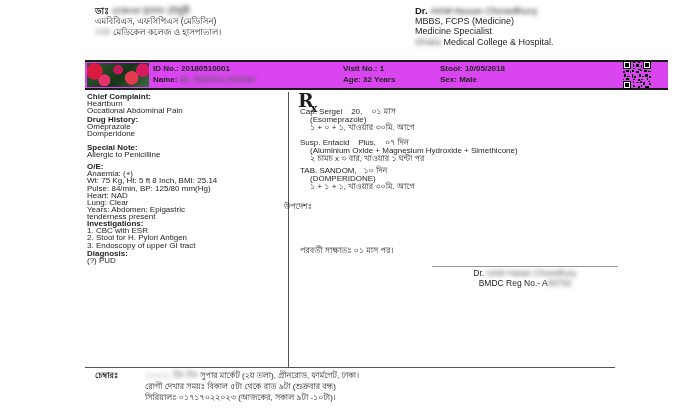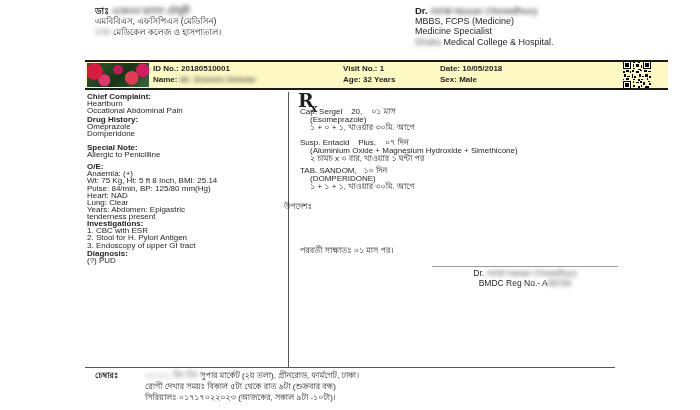--- a/index.html
+++ b/index.html
@@ -9,21 +9,21 @@
   .nowrap{white-space:nowrap;}
   .redacted{filter:blur(2px);color:#5a5a5a;}
 
   
   .hdr-left{left:95px;top:6px;font-size:8.5px;line-height:10.4px;}
   .hdr-left .l1{font-weight:bold;font-size:9px;}
   .hdr-right{left:415px;top:6px;font-size:9px;line-height:10.2px;}
   .hdr-right .l1{font-weight:bold;font-size:9.5px;}
 
   
-  .pbar{left:85px;top:60px;width:583px;height:26px;background:#fef9c3;
+  .pbar{left:85px;top:60px;width:583px;height:26px;background:#d946ef;
         border-top:2px solid #1a1a1a;border-bottom:2px solid #1a1a1a;}
   .photo{position:absolute;left:2px;top:1px;width:62px;height:24px;
     background:
       radial-gradient(circle at 12% 35%, #d81b3f 0 14%, rgba(0,0,0,0) 15%),
       radial-gradient(circle at 28% 72%, #e2336b 0 12%, rgba(0,0,0,0) 13%),
       radial-gradient(circle at 50% 28%, #c2185b 0 13%, rgba(0,0,0,0) 14%),
       radial-gradient(circle at 72% 62%, #e53950 0 14%, rgba(0,0,0,0) 15%),
       radial-gradient(circle at 90% 30%, #d81b60 0 11%, rgba(0,0,0,0) 12%),
       linear-gradient(135deg,#2e5d31,#173518 55%,#3a6b3e);}
   .pcol{position:absolute;top:2px;font-size:8px;line-height:10.5px;font-weight:bold;white-space:nowrap;}
@@ -80,21 +80,21 @@
     <div class="photo"></div>
     <div class="pcol" style="left:68px">
       <div><span>ID No.:</span> <span class="val">20180510001</span></div>
       <div><span>Name:</span> <span class="val redacted">Mr. Shamim Shikdar</span></div>
     </div>
     <div class="pcol" style="left:258px">
       <div><span>Visit No.:</span> <span class="val">1</span></div>
       <div><span>Age:</span> <span class="val">32 Years</span></div>
     </div>
     <div class="pcol" style="left:355px">
-      <div><span>Date:</span> <span class="val">10/05/2018</span></div>
+      <div><span>Stool:</span> <span class="val">10/05/2018</span></div>
       <div><span>Sex:</span> <span class="val">Male</span></div>
     </div>
     <svg class="qr" viewBox="0 0 25 25" width="28" height="28" shape-rendering="crispEdges">
       <path fill="#000" d="M0 0h7v7H0z M18 0h7v7h-7z M0 18h7v7H0z"></path>
       <path fill="#fff" d="M1 1h5v5H1z M19 1h5v5h-5z M1 19h5v5H1z"></path>
       <path fill="#000" d="M2 2h3v3H2z M20 2h3v3h-3z M2 20h3v3H2z"></path>
       <path fill="#000" d="M9 0h2v2H9z M13 1h2v1h-2z M9 3h1v2H9z M12 3h2v2h-2z M16 4h1v2h-1z M9 6h2v1H9z M13 7h3v1h-3z M0 9h2v2H0z M3 8h2v2H3z M6 9h1v2H6z M8 8h2v2H8z M12 9h2v2h-2z M15 8h2v1h-2z M19 8h2v2h-2z M22 9h3v1h-3z M1 12h2v2H1z M4 13h2v1H4z M8 12h1v3H8z M10 13h2v2h-2z M14 12h2v2h-2z M17 13h2v1h-2z M20 12h2v2h-2z M23 13h2v2h-2z M0 16h1v1H0z M3 15h2v2H3z M9 16h2v1H9z M13 16h2v2h-2z M16 16h2v1h-2z M21 15h1v2h-1z M9 18h1v2H9z M12 19h2v1h-2z M15 18h2v2h-2z M18 19h2v2h-2z M22 18h2v1h-2z M9 21h2v2H9z M13 22h2v2h-2z M16 21h1v2h-1z M20 22h3v2h-3z M23 20h2v1h-2z"></path>
     </svg>
   </div>
 

